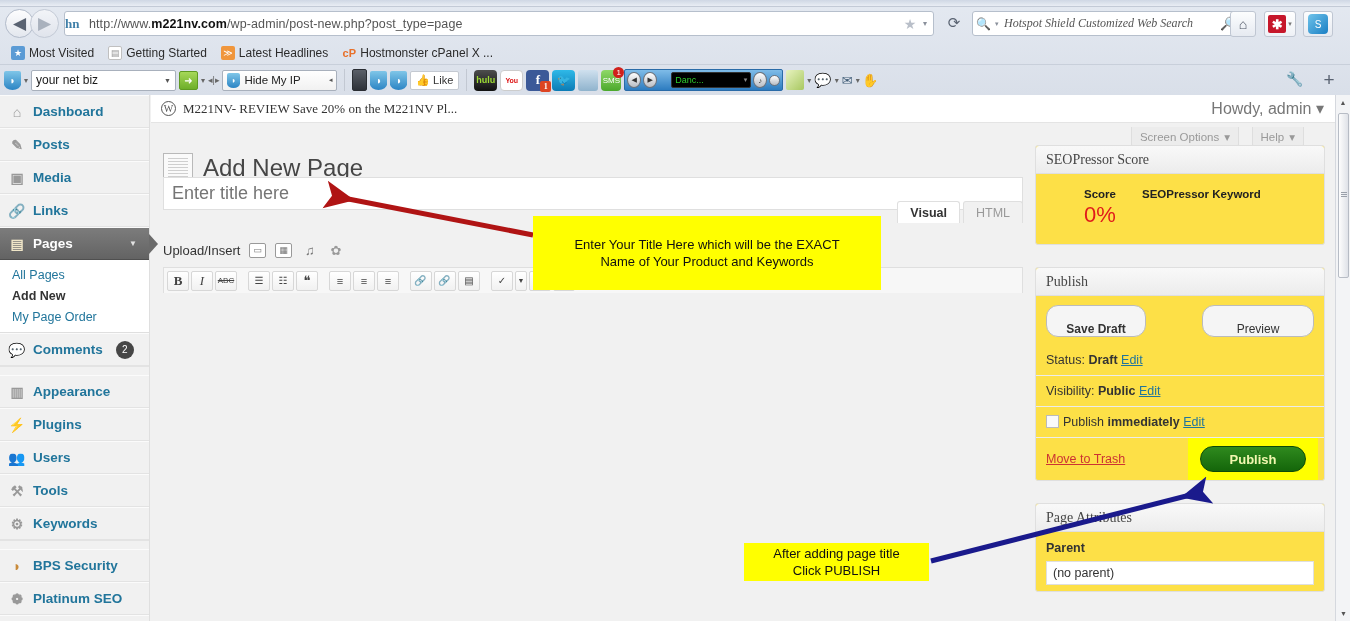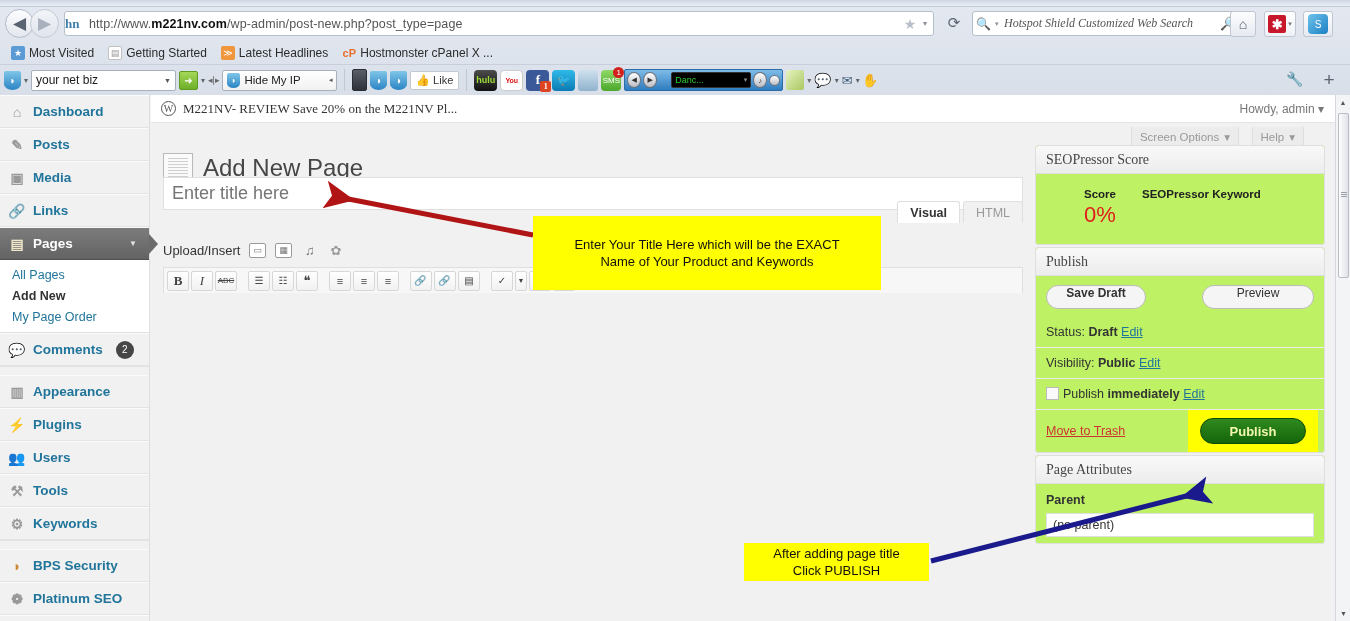--- a/index.html
+++ b/index.html
@@ -151,21 +151,21 @@
   .menu-sep{height:9px;background:#f1f1f1;border-top:1px solid #e3e3e3;}
 
   .wpmain { position:absolute; left:151px; top:0; right:14px; height:526px; overflow:hidden; }
   .adminbar { height:28px; display:flex; align-items:center; padding:0 12px 0 10px;
               background:#fff; border-bottom:1px solid #e4e4e4; }
   .adminbar .site { font-size:13px; color:#333; font-family:"Liberation Serif",serif;
                     display:flex; align-items:center; gap:7px;}
   .wpcircle{ width:15px;height:15px;border-radius:50%;border:1.5px solid #555;color:#555;
              font-size:10px;display:flex;align-items:center;justify-content:center;
              font-family:"Liberation Serif",serif;}
-  .howdy{ margin-left:auto; font-size:12px; color:#777; }
+  .howdy{ margin-left:auto; font-size:16px; color:#777; }
 
   .optbar{ position:relative; height:24px; }
   .opt-btn{ position:absolute; top:4px; height:20px; background:#ececec; border:1px solid #dedede;
             border-top:none; border-radius:0 0 3px 3px; font-size:11.5px; color:#999;
             display:flex; align-items:center; padding:0 8px; gap:5px; }
   .opt-screen{ right:97px; } .opt-help{ right:32px; }
 
   .page-head { display:flex; align-items:center; gap:10px; padding:6px 0 10px 12px; }
   .page-head .pico{ width:30px;height:30px;border:1px solid #b9b9b9;background:#fafafa;
                     position:relative; }
@@ -193,34 +193,34 @@
          border:1px solid #d7d7d7; border-radius:2px; display:flex;align-items:center;
          justify-content:center; font-size:11px; color:#444; }
   .mgap{ width:7px; }
   .mce-body{ width:860px; height:228px; background:#fff; border:1px solid #dfdfdf;
              position:relative; overflow:hidden; }
   .review-text{ position:absolute; left:0; right:0; top:52px; text-align:center;
                 font-size:26px; line-height:36px; color:#1c2082; font-weight:bold; }
 
   
   .rcol{ position:absolute; left:884px; top:50px; width:290px; }
-  .box{ background:#bef264; border:1px solid #dfdfdf; border-radius:3px; margin-bottom:2px; }
+  .box{ background:#fde047; border:1px solid #dfdfdf; border-radius:3px; margin-bottom:22px; }
   .box-h{ height:28px; background:linear-gradient(to bottom,#f9f9f9,#ececec);
           border-bottom:1px solid #dfdfdf; display:flex; align-items:center; padding-left:10px;
           font-size:14px; color:#464646; font-family:"Liberation Serif",serif;
           border-radius:3px 3px 0 0;}
   .seo-body{ padding:14px 0 16px 48px; display:flex; gap:26px; }
   .seo-lbl{ font-size:11.5px; font-weight:bold; color:#222; }
   .seo-score{ font-size:22px; color:#e01b1b; margin-top:2px; }
   .seo-kw{ font-size:11.5px; font-weight:bold; color:#222; }
 
   .pub-row{ border-bottom:1px solid #ececec; padding:8px 10px; font-size:12.5px; color:#333; }
   .pub-btns{ display:flex; justify-content:space-between; padding:9px 10px 8px; }
-  .btn-pill{ height:24px; border:1px solid #bbb; border-radius:12px; background:#f5f5f5;
-             display:flex;align-items:flex-start;justify-content:center; font-size:12px; color:#333;}
+  .btn-pill{ height:32px; border:1px solid #bbb; border-radius:12px; background:#f5f5f5;
+             display:flex;align-items:flex-end;justify-content:center; font-size:12px; color:#333;}
   .btn-save{ width:100px; font-weight:bold; }
   .btn-prev{ width:112px; }
   .pub-row b{ font-weight:bold; }
   .lnk{ color:#21759b; text-decoration:underline; }
   .caljunk{ display:inline-block; width:13px;height:13px;border:1px solid #bbb;background:#fafafa;
             vertical-align:-2px; margin-right:4px;}
   .pub-foot{ display:flex; align-items:center; padding:7px 0 7px 10px; position:relative; height:42px;}
   .trash{ color:#c33; text-decoration:underline; font-size:12.5px; }
   .pub-hl{ position:absolute; right:6px; top:0px; width:130px; height:42px; background:#ffff00; }
   .pub-btn{ position:absolute; right:18px; top:8px; width:106px; height:26px; border-radius:13px;

